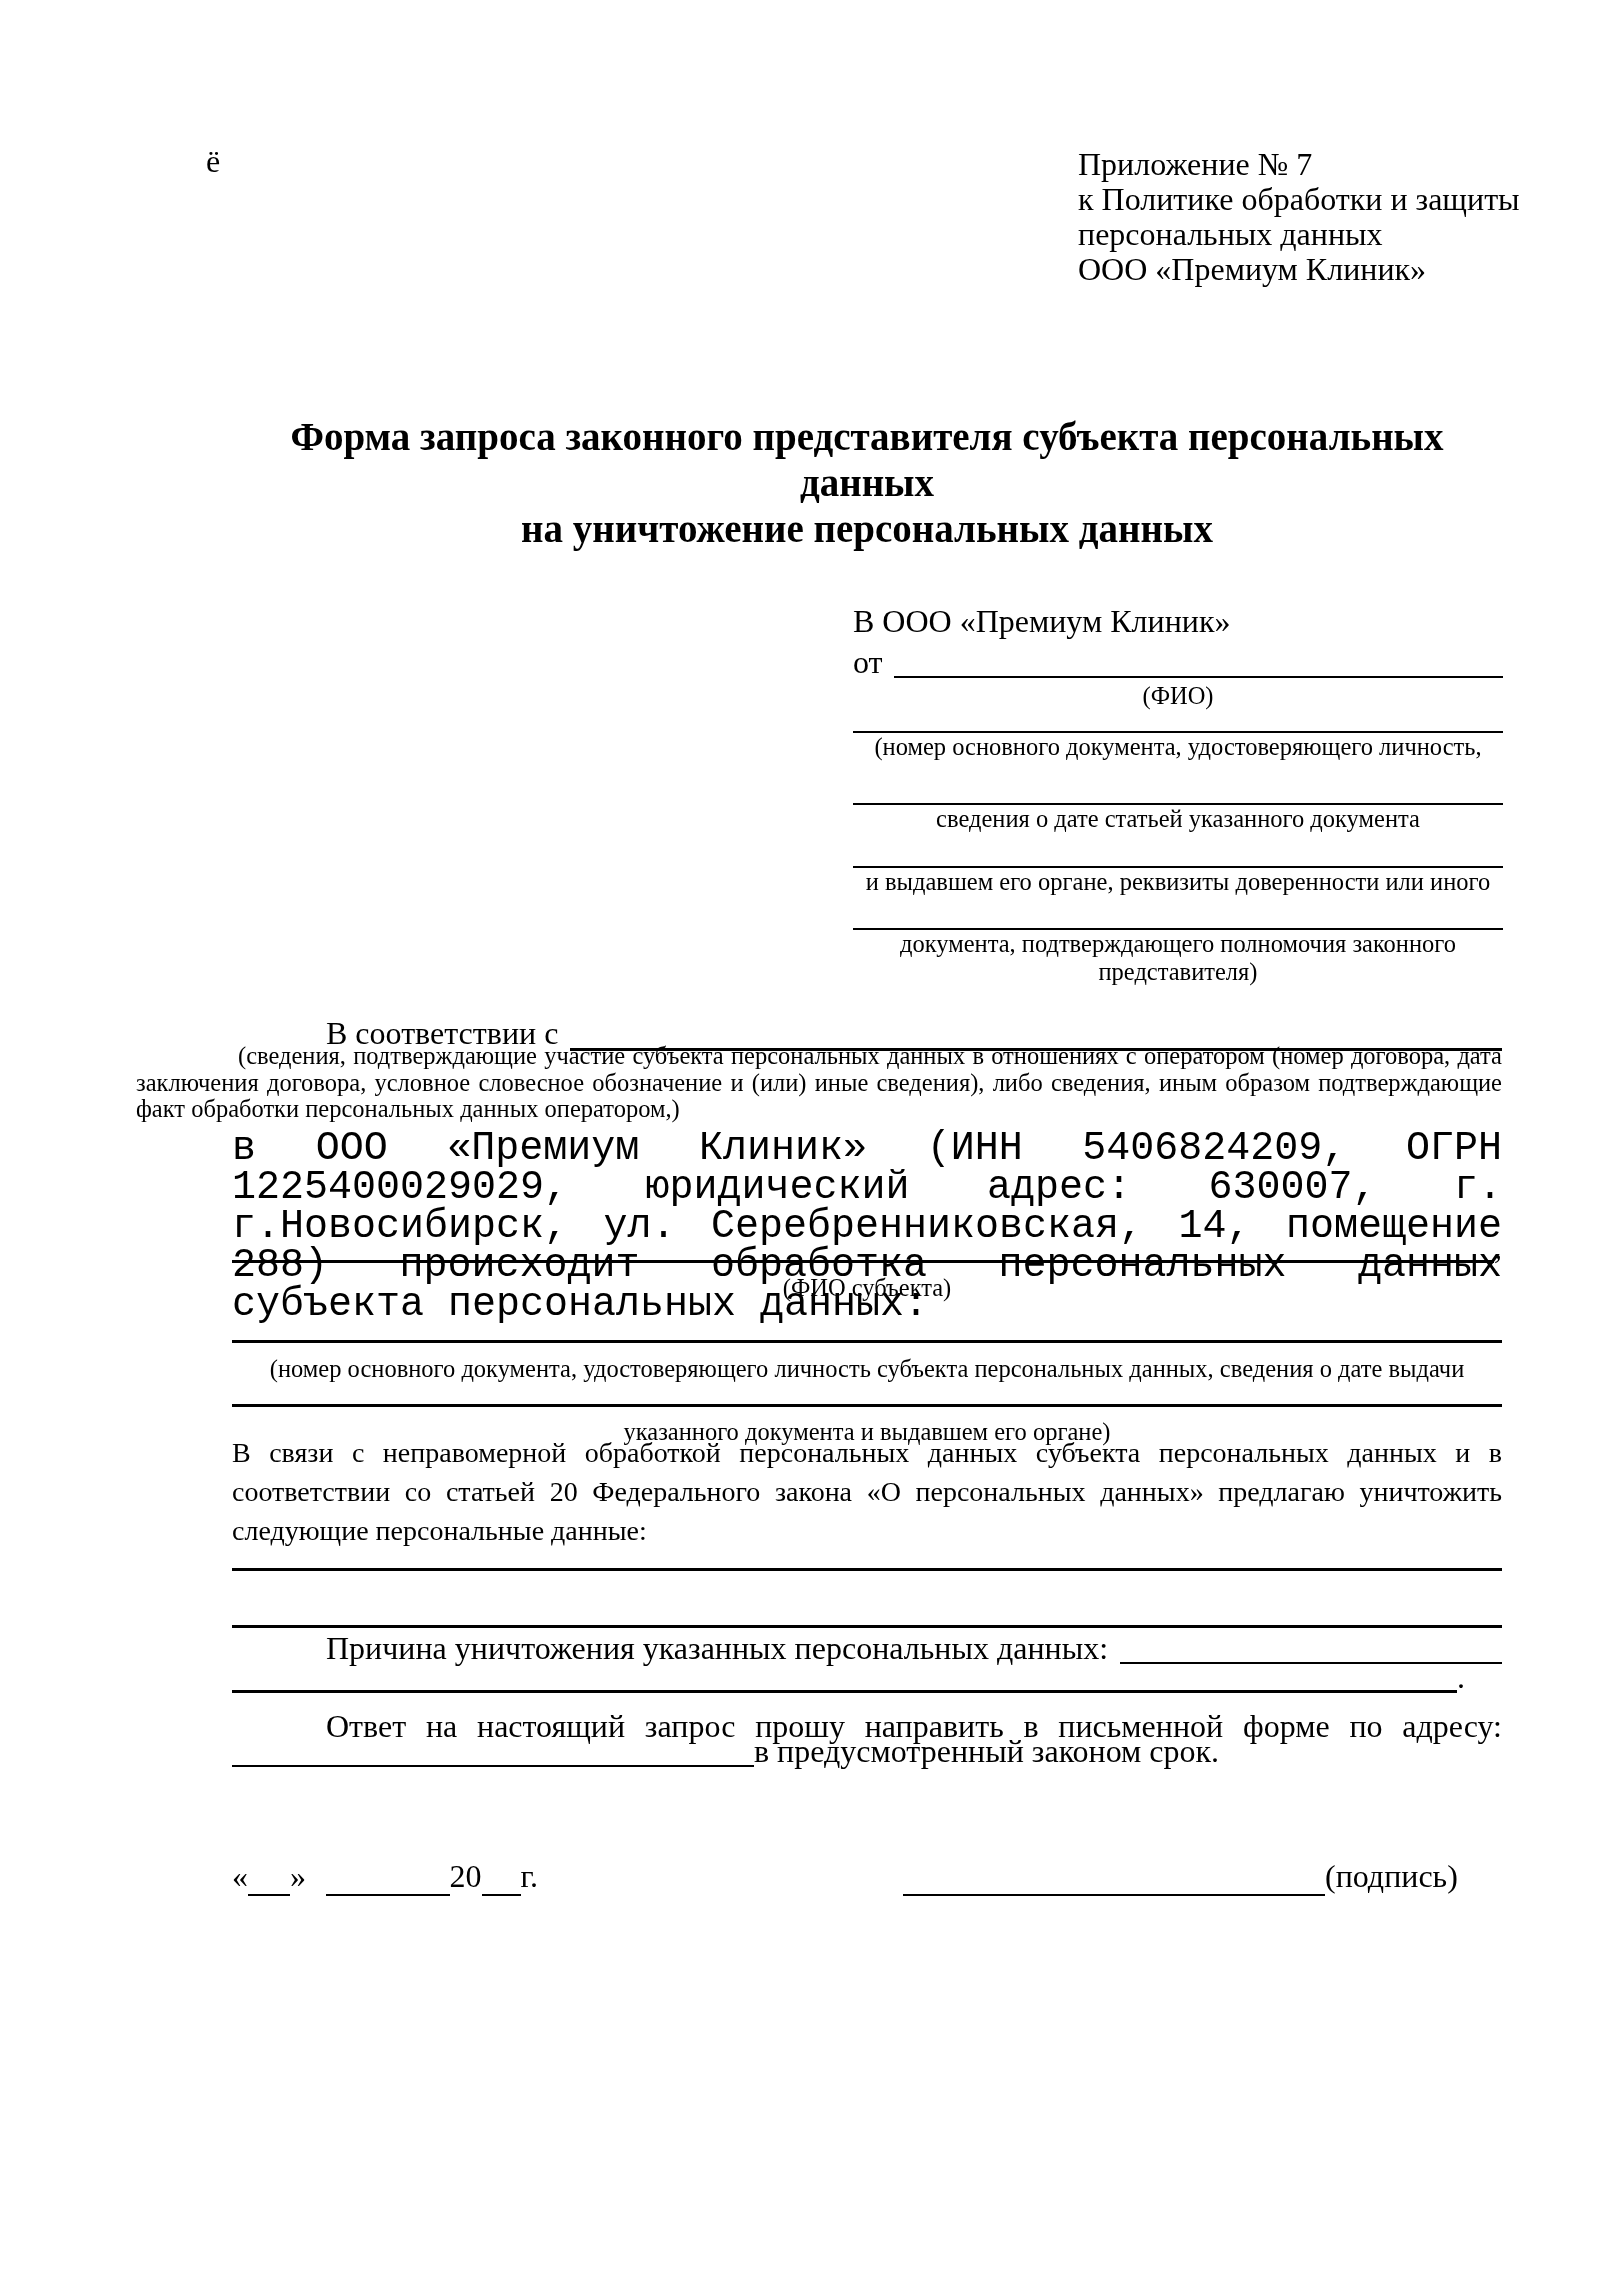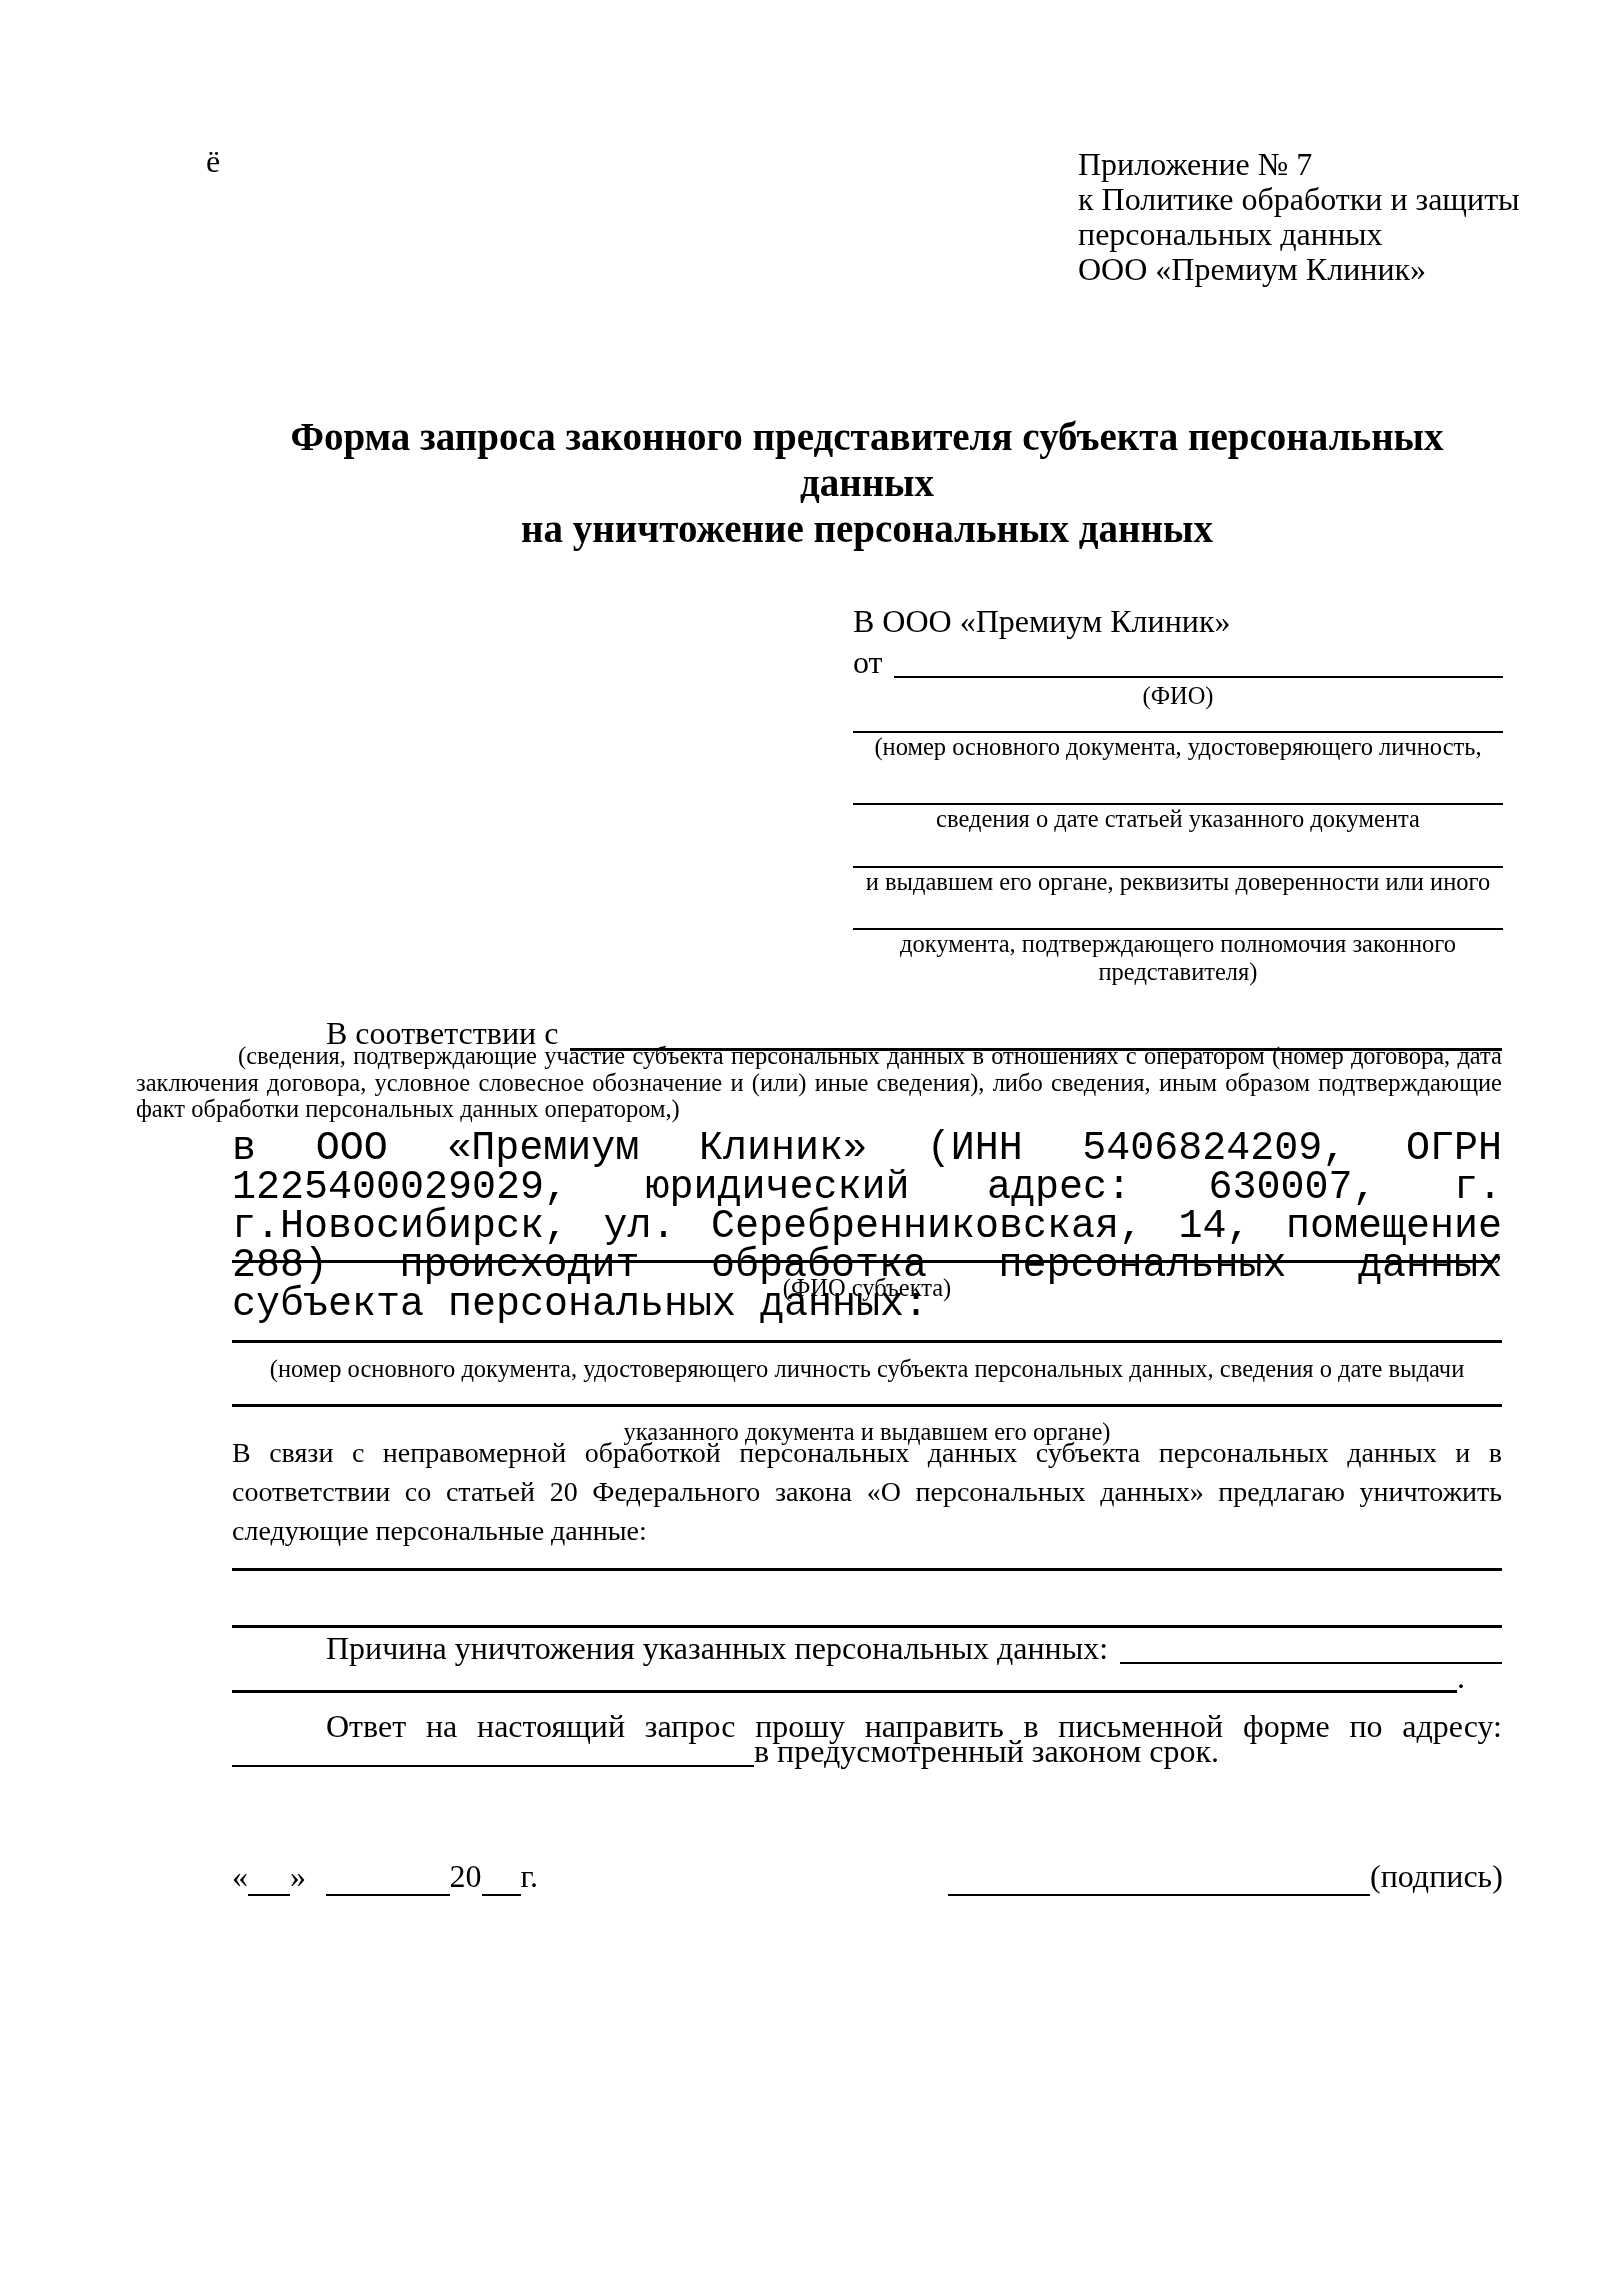--- a/index.html
+++ b/index.html
@@ -47,21 +47,21 @@
   .blankline{height:39px;border-bottom:3.9px solid #000;}
   .blank-a{top:1529px;} .blank-b{top:1586px;}
   .p-reason{top:1629px;}
   .period-row{top:1658px;}
   .pfill{flex:0 0 1225px;border-bottom:3.9px solid #000;margin-bottom:3.9px;}
   .p-reply1{top:1707px;height:39px;font-size:32px;line-height:39px;text-align:justify;text-align-last:justify;text-indent:94px;}
   .p-reply2{top:1732px;}
   .afill{flex:0 0 522px;border-bottom:2.9px solid #000;margin-bottom:3.9px;}
   
   .footer-date{left:232px;top:1857px;font-size:32px;line-height:39px;white-space:nowrap;}
-  .footer-sign{left:948px;top:1857px;font-size:32px;line-height:39px;white-space:nowrap;}
+  .footer-sign{left:903px;top:1857px;font-size:32px;line-height:39px;white-space:nowrap;}
   .ub{display:inline-block;border-bottom:2.9px solid #000;height:31px;vertical-align:bottom;}
   .ub-day{width:42px;} .ub-month{width:124px;margin-left:19.6px;} .ub-year{width:39px;}
   .ub-sign{width:422px;}
 </style>
 </head>
 <body>
 
 <div class="page">
 
   <div class="abs yo">ё</div>

